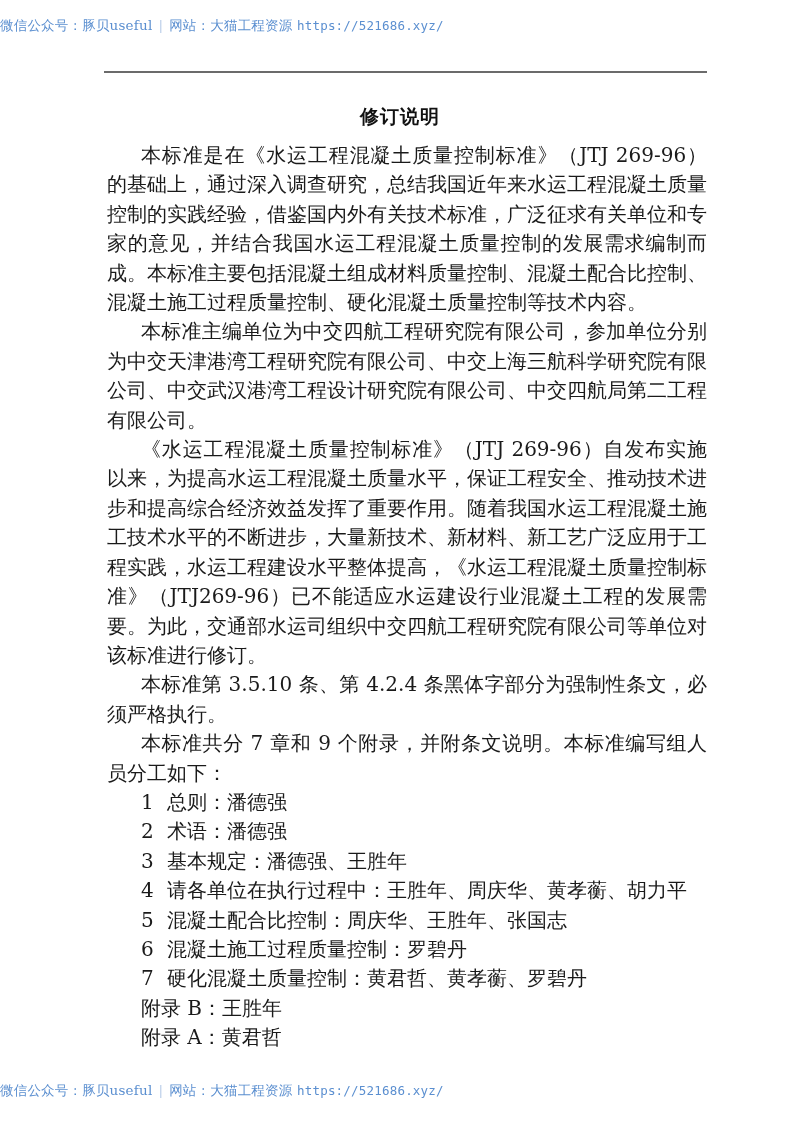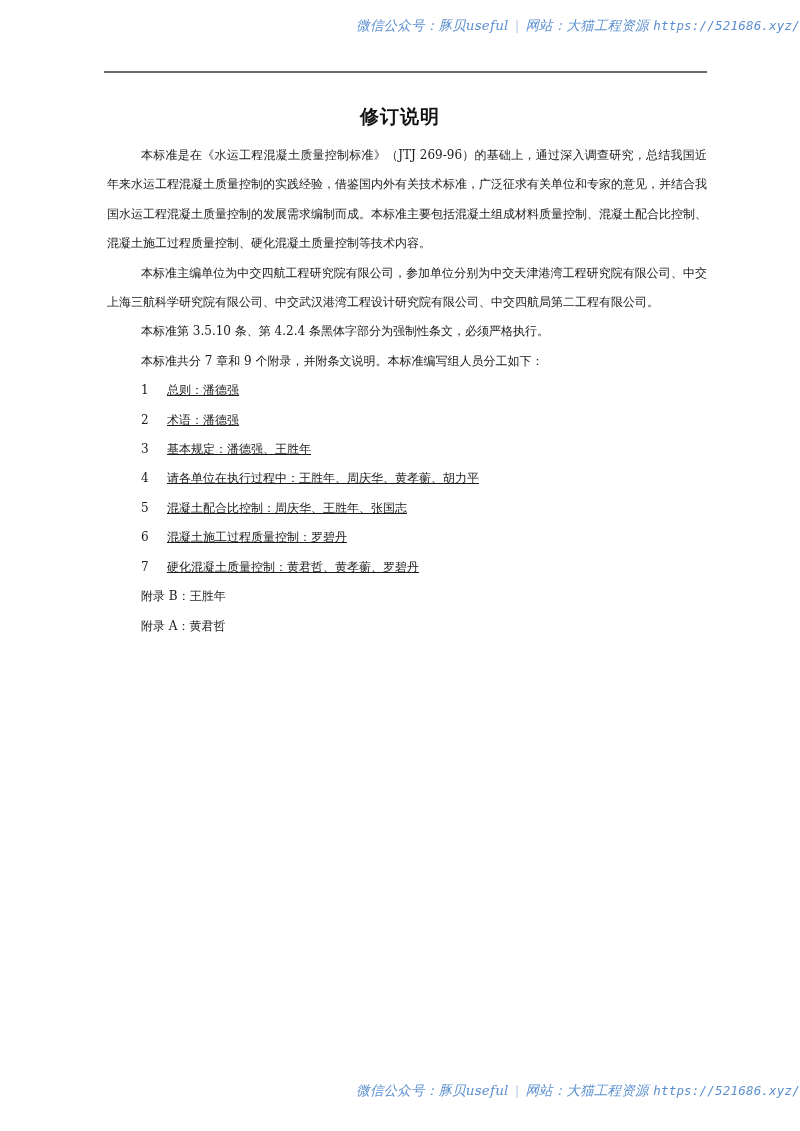--- a/index.html
+++ b/index.html
@@ -1,48 +1,49 @@
 <!DOCTYPE html>
 <html><head>
 <meta charset="utf-8">
 <style>
   html, body { margin: 0; padding: 0; background: #ffffff; }
   body { width: 800px; height: 1131px; position: relative; overflow: hidden;
          font-family: "DejaVu Serif", "Liberation Serif", serif; color: #1a1a1a; }
-  .watermark { position: absolute; left: 0; width: 800px; text-align: right;
+  .watermark { position: absolute; left: 0; width: 800px; text-align: left;
                font-size: 13.5px; color: #5b8fd0; letter-spacing: 0.2px;
-               font-family: "DejaVu Serif", "Liberation Serif", serif; font-style: italic; }
+               font-family: "DejaVu Serif", "Liberation Serif", serif; }
   .watermark .mono { font-family: "DejaVu Sans Mono", "Liberation Mono", monospace; font-size: 12.5px; }
   .watermark .sep { color: #b9cde8; margin: 0 6px; }
   .wm-top { top: 17px; }
   .wm-bottom { top: 1082px; }
   .rule { position: absolute; left: 104px; width: 603px; top: 71px; height: 2px; background: #6b6b6b; }
   .title { position: absolute; top: 104px; left: 0; width: 800px; text-align: center;
            font-family: "DejaVu Sans", "Liberation Sans", sans-serif; font-size: 19px; font-weight: bold; color: #111; letter-spacing: 1px; }
-  .content { position: absolute; left: 107px; top: 141px; width: 600px; font-size: 12px; line-height: 29.4px; }
+  .content { position: absolute; left: 107px; top: 141px; width: 600px; font-size: 20px; line-height: 29.4px; }
   .content p { margin: 0; text-align: justify; text-align-last: left; }
   .indent { text-indent: 34px; }
-  .list-item { padding-left: 34px; margin: 0; text-decoration: underline; }
+  .list-item { padding-left: 34px; margin: 0; }
   .list-item .num { display: inline-block; width: 26px; }
   .appendix { padding-left: 34px; }
 </style>
 </head>
 <body>
 
 <div class="watermark wm-top">
   <span>微信公众号：豚贝useful</span><span class="sep">|</span><span>网站：大猫工程资源</span> <span class="mono">https://521686.xyz/</span>
 </div>
 
 <div class="rule"></div>
 
 <div class="title">修订说明</div>
 
 <div class="content">
   <p class="indent">本标准是在《水运工程混凝土质量控制标准》（JTJ 269-96）的基础上，通过深入调查研究，总结我国近年来水运工程混凝土质量控制的实践经验，借鉴国内外有关技术标准，广泛征求有关单位和专家的意见，并结合我国水运工程混凝土质量控制的发展需求编制而成。本标准主要包括混凝土组成材料质量控制、混凝土配合比控制、混凝土施工过程质量控制、硬化混凝土质量控制等技术内容。</p>
   <p class="indent">本标准主编单位为中交四航工程研究院有限公司，参加单位分别为中交天津港湾工程研究院有限公司、中交上海三航科学研究院有限公司、中交武汉港湾工程设计研究院有限公司、中交四航局第二工程有限公司。</p>
+  <p class="indent">《水运工程混凝土质量控制标准》（JTJ 269-96）自发布实施以来，为提高水运工程混凝土质量水平，保证工程安全、推动技术进步和提高综合经济效益发挥了重要作用。随着我国水运工程混凝土施工技术水平的不断进步，大量新技术、新材料、新工艺广泛应用于工程实践，水运工程建设水平整体提高，《水运工程混凝土质量控制标准》（JTJ269-96）已不能适应水运建设行业混凝土工程的发展需要。为此，交通部水运司组织中交四航工程研究院有限公司等单位对该标准进行修订。</p>
   <p class="indent">本标准第 3.5.10 条、第 4.2.4 条黑体字部分为强制性条文，必须严格执行。</p>
   <p class="indent">本标准共分 7 章和 9 个附录，并附条文说明。本标准编写组人员分工如下：</p>
 
   <div>
     <p class="list-item"><span class="num">1</span><span>总则：潘德强</span></p>
     <p class="list-item"><span class="num">2</span><span>术语：潘德强</span></p>
     <p class="list-item"><span class="num">3</span><span>基本规定：潘德强、王胜年</span></p>
     <p class="list-item"><span class="num">4</span><span>请各单位在执行过程中：王胜年、周庆华、黄孝蘅、胡力平</span></p>
     <p class="list-item"><span class="num">5</span><span>混凝土配合比控制：周庆华、王胜年、张国志</span></p>
     <p class="list-item"><span class="num">6</span><span>混凝土施工过程质量控制：罗碧丹</span></p>

